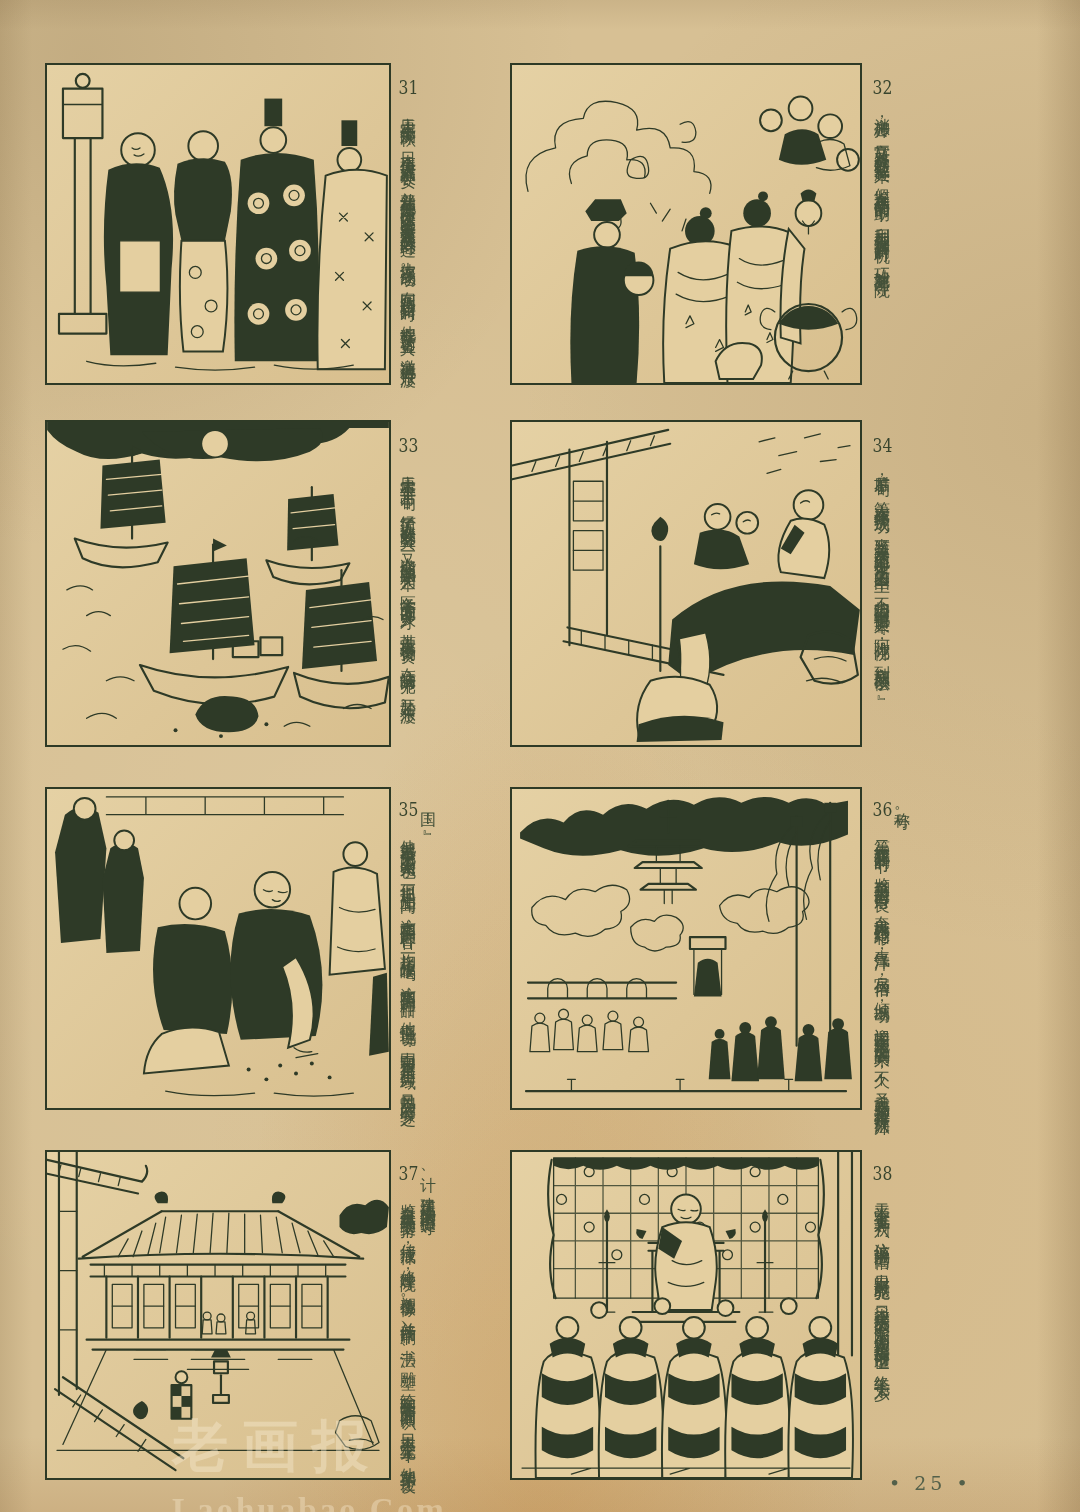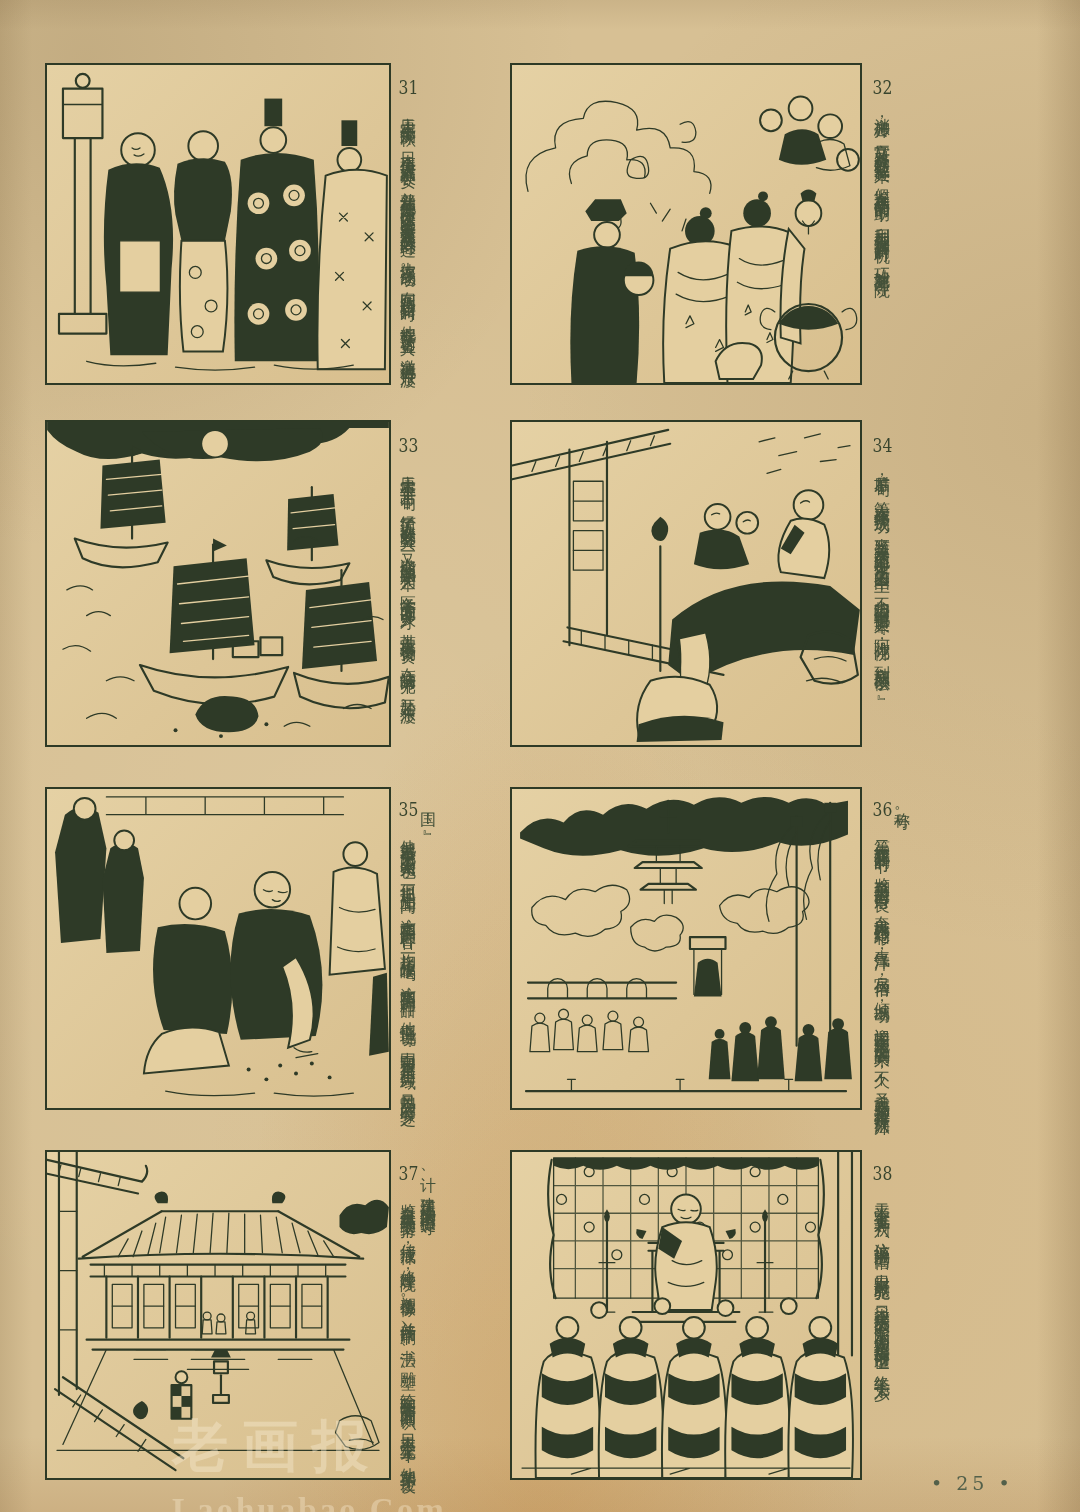--- a/index.html
+++ b/index.html
@@ -35,21 +35,21 @@
     color:#45523a; text-align:left;
   }
   .caption .pnum{
     text-combine-upright:all;
     font-family:"DejaVu Serif",serif;
     font-size:18px; margin-inline-end:9px; color:#39452e;
   }
   .cap-left{width:130px;}
   .cap-right{width:190px;}
   .footer{
-    position:absolute; left:931px; top:1472px;
+    position:absolute; left:889px; top:1472px;
     font-size:19px; letter-spacing:4px; color:#53604a;
     font-family:"DejaVu Serif",serif;
   }
   .watermark{
     position:absolute; left:172px; top:1418px; z-index:5;
     color:rgba(246,234,208,0.42); line-height:1.0; pointer-events:none;
     font-family:Liberation Serif, serif; font-weight:bold;
   }
   .wm-logo{font-size:56px; letter-spacing:14px;}
   .wm-url{font-size:33px; letter-spacing:3px; margin-top:20px; color:rgba(246,234,208,0.38);}

